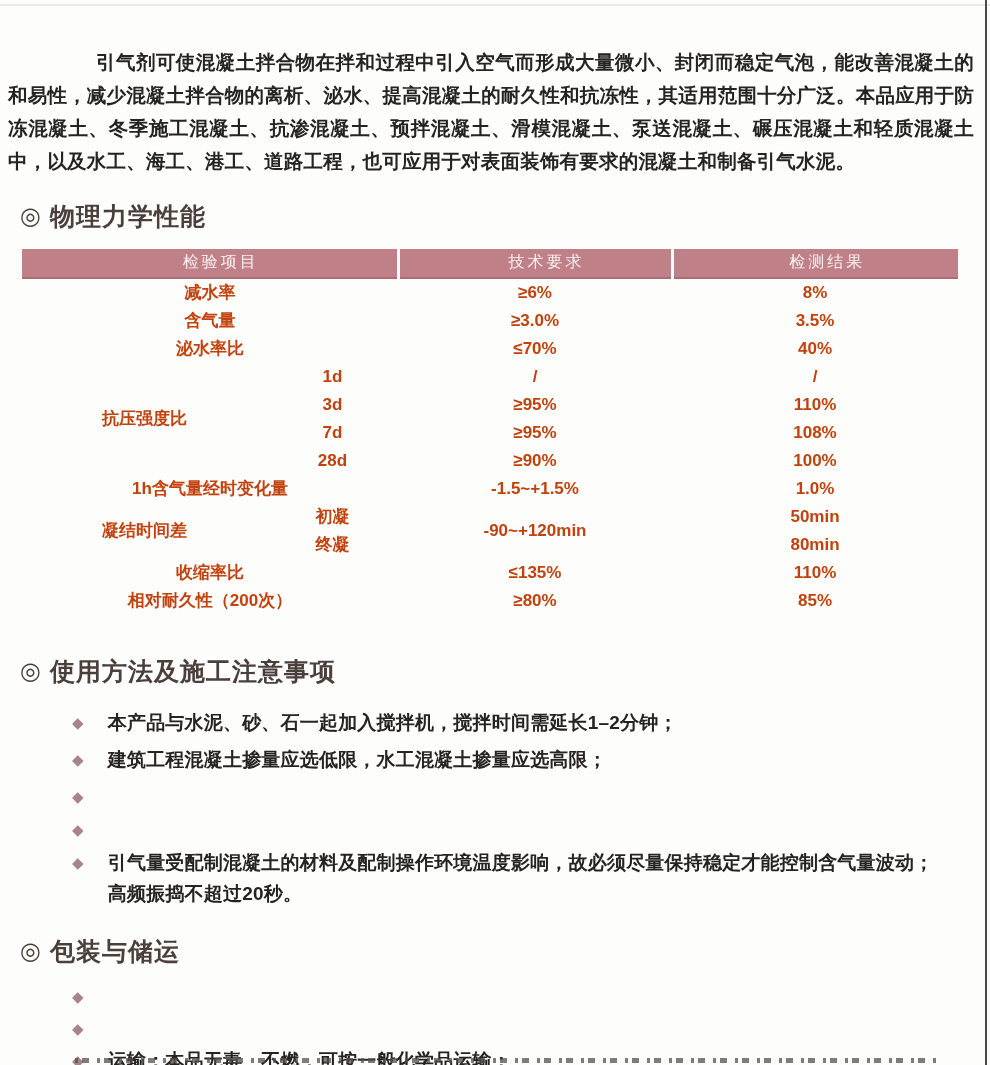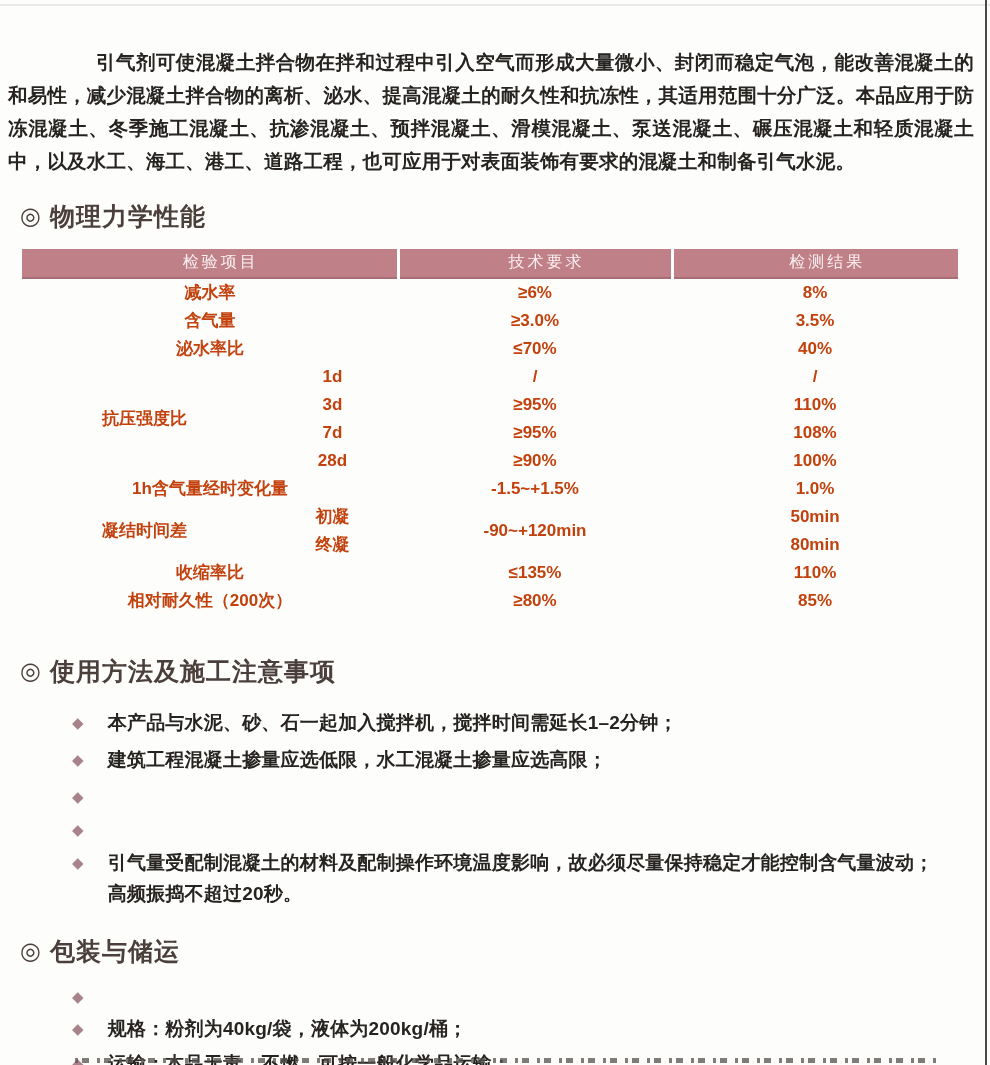--- a/index.html
+++ b/index.html
@@ -236,21 +236,20 @@
     <span class="marker">◎</span>
     <span>包装与储运</span>
   </div>
 
   <ul class="bullet-list tight">
     <li>
       <span class="diamond">◆</span>
     </li>
     <li>
       <span class="diamond">◆</span>
-      <span class="bullet-text">规格：粉剂为40kg/袋，液体为200kg/桶；</span>
     </li>
     <li>
       <span class="diamond">◆</span>
       <span class="bullet-text">运输：本品无毒、不燃，可按一般化学品运输；</span>
     </li>
 
   </ul>
 
   <div class="clipped-bottom-line"></div>
 </div>

